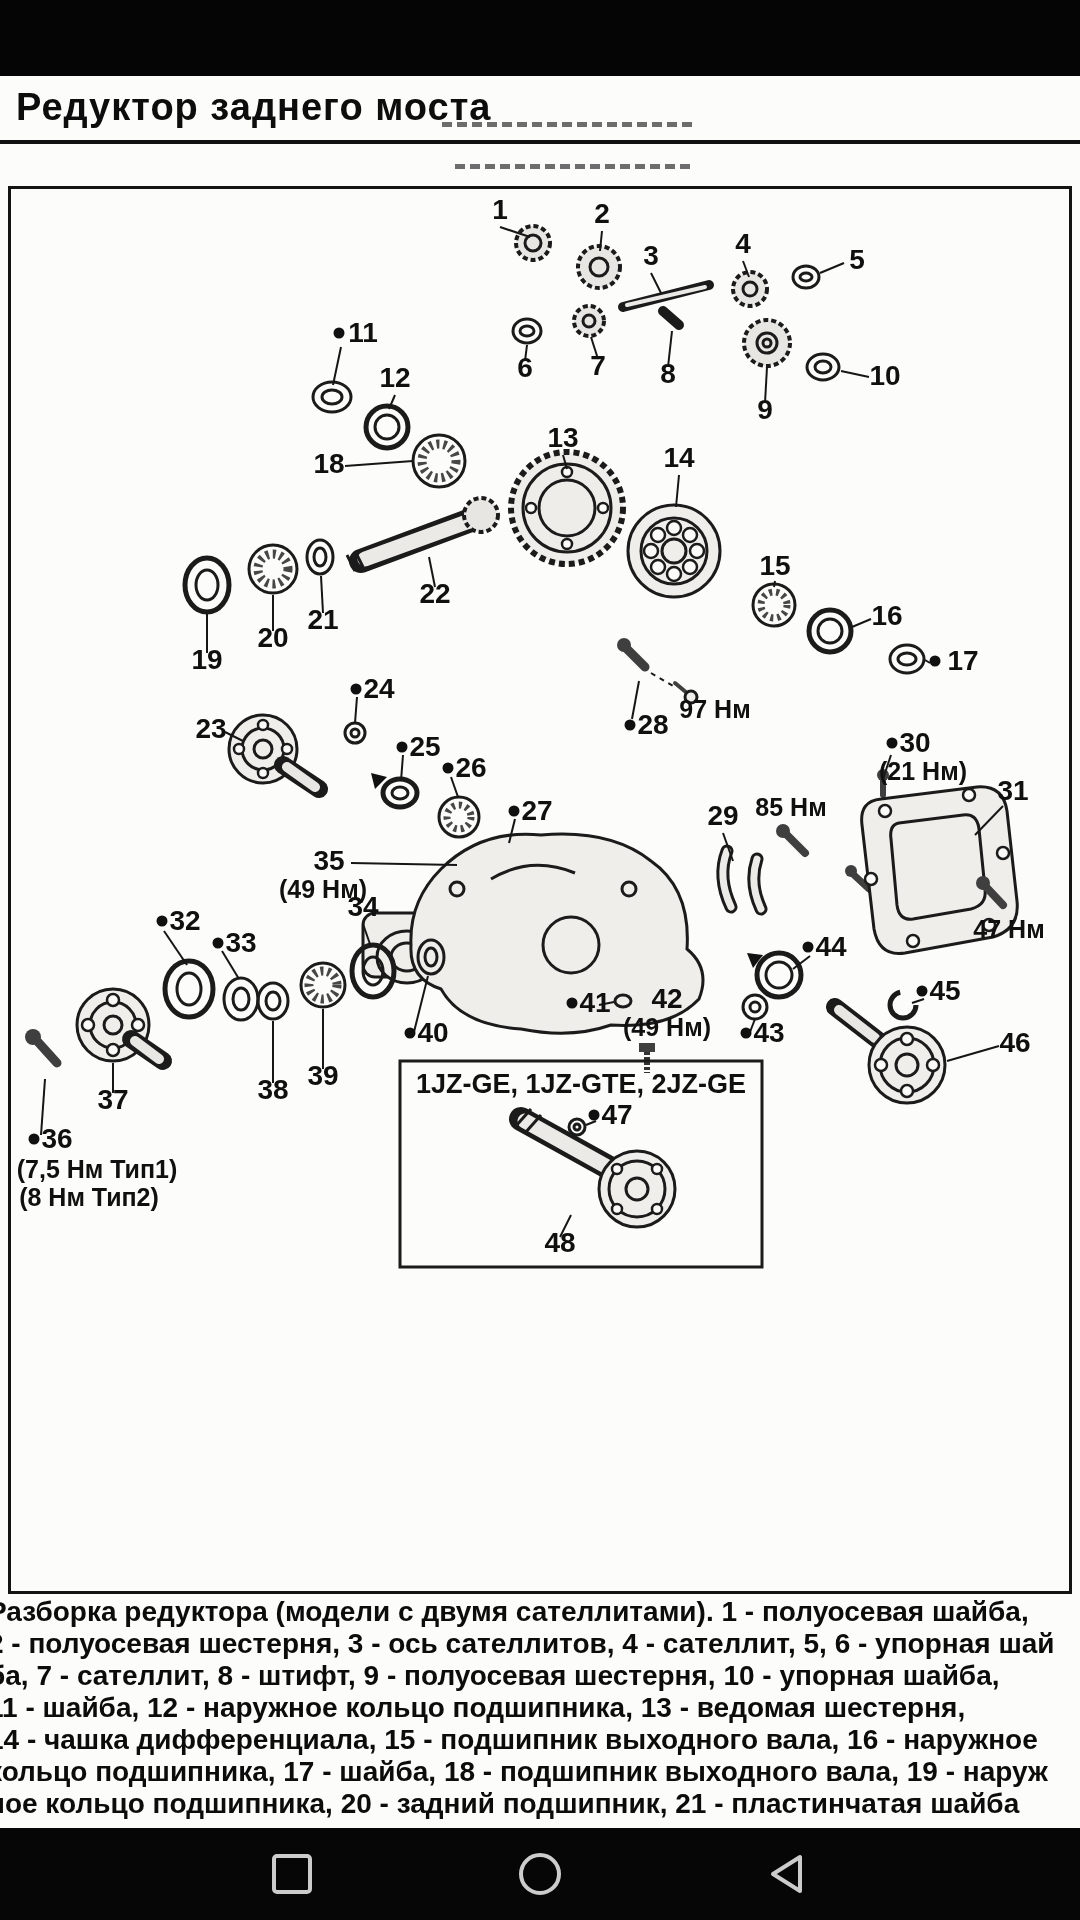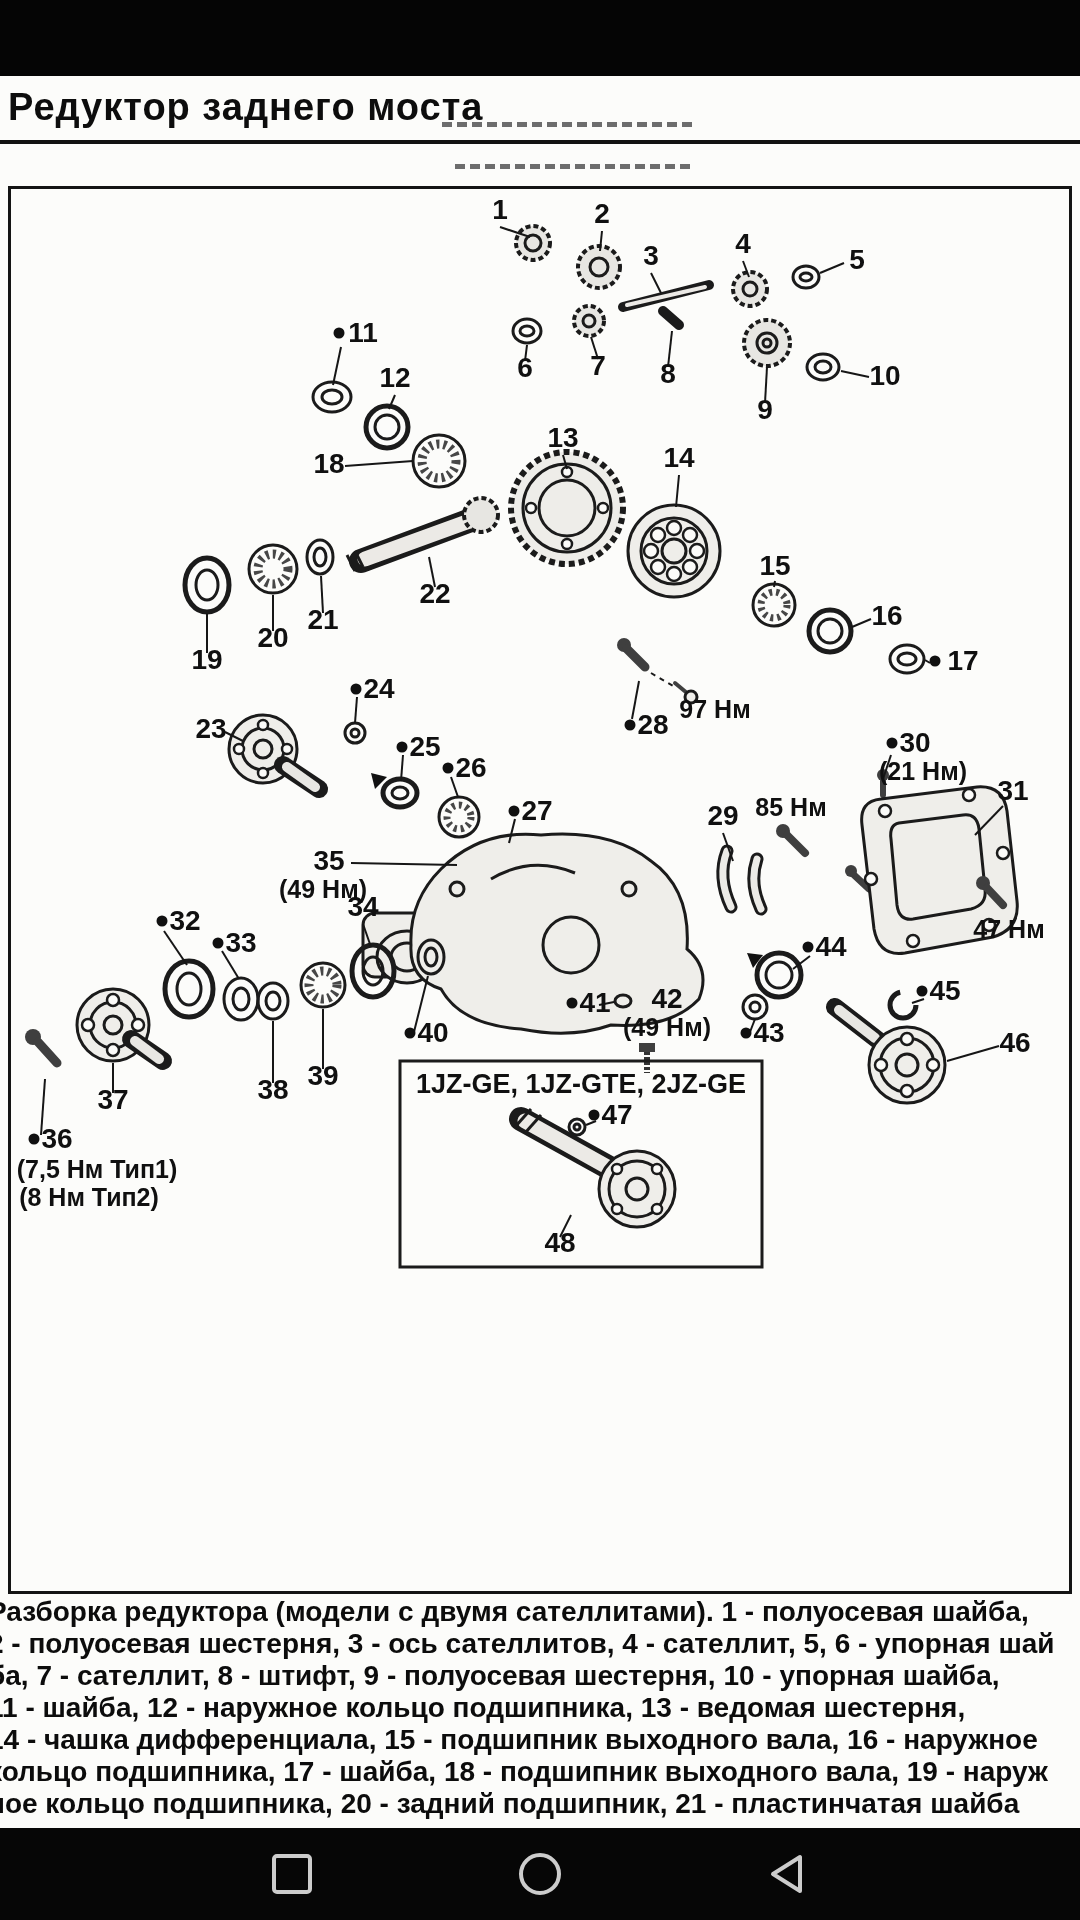--- a/index.html
+++ b/index.html
@@ -1,19 +1,19 @@
 <!DOCTYPE html>
 <html><head>
 <meta charset="utf-8">
 <style>
   html,body{margin:0;padding:0;background:#000;}
   .screen{position:relative;width:1080px;height:1920px;background:#fcfcfa;overflow:hidden;
           font-family:"Liberation Sans",sans-serif;}
   .statusbar{position:absolute;left:0;top:0;width:1080px;height:76px;background:#050505;}
-  .page-title{position:absolute;left:8px;top:86px;margin:0;font-size:38px;font-weight:bold;
+  .page-title{position:absolute;left:16px;top:86px;margin:0;font-size:38px;font-weight:bold;
               color:#0d0d0d;letter-spacing:1px;}
   .title-rule{position:absolute;left:0;top:140px;width:1080px;height:4px;background:#121212;}
   .artifact{position:absolute;height:0;border-top:5px dashed #4a4a4a;opacity:.8;}
   .artifact.a1{left:442px;top:122px;width:250px;}
   .artifact.a2{left:455px;top:164px;width:235px;}
   .frame{position:absolute;left:8px;top:186px;width:1058px;height:1402px;border:3px solid #141414;
          background:#fcfcfa;}
   
   .s3{fill:none;stroke:#1b1b1b;stroke-width:3;}
   .s5{fill:none;stroke:#1b1b1b;stroke-width:5;}

